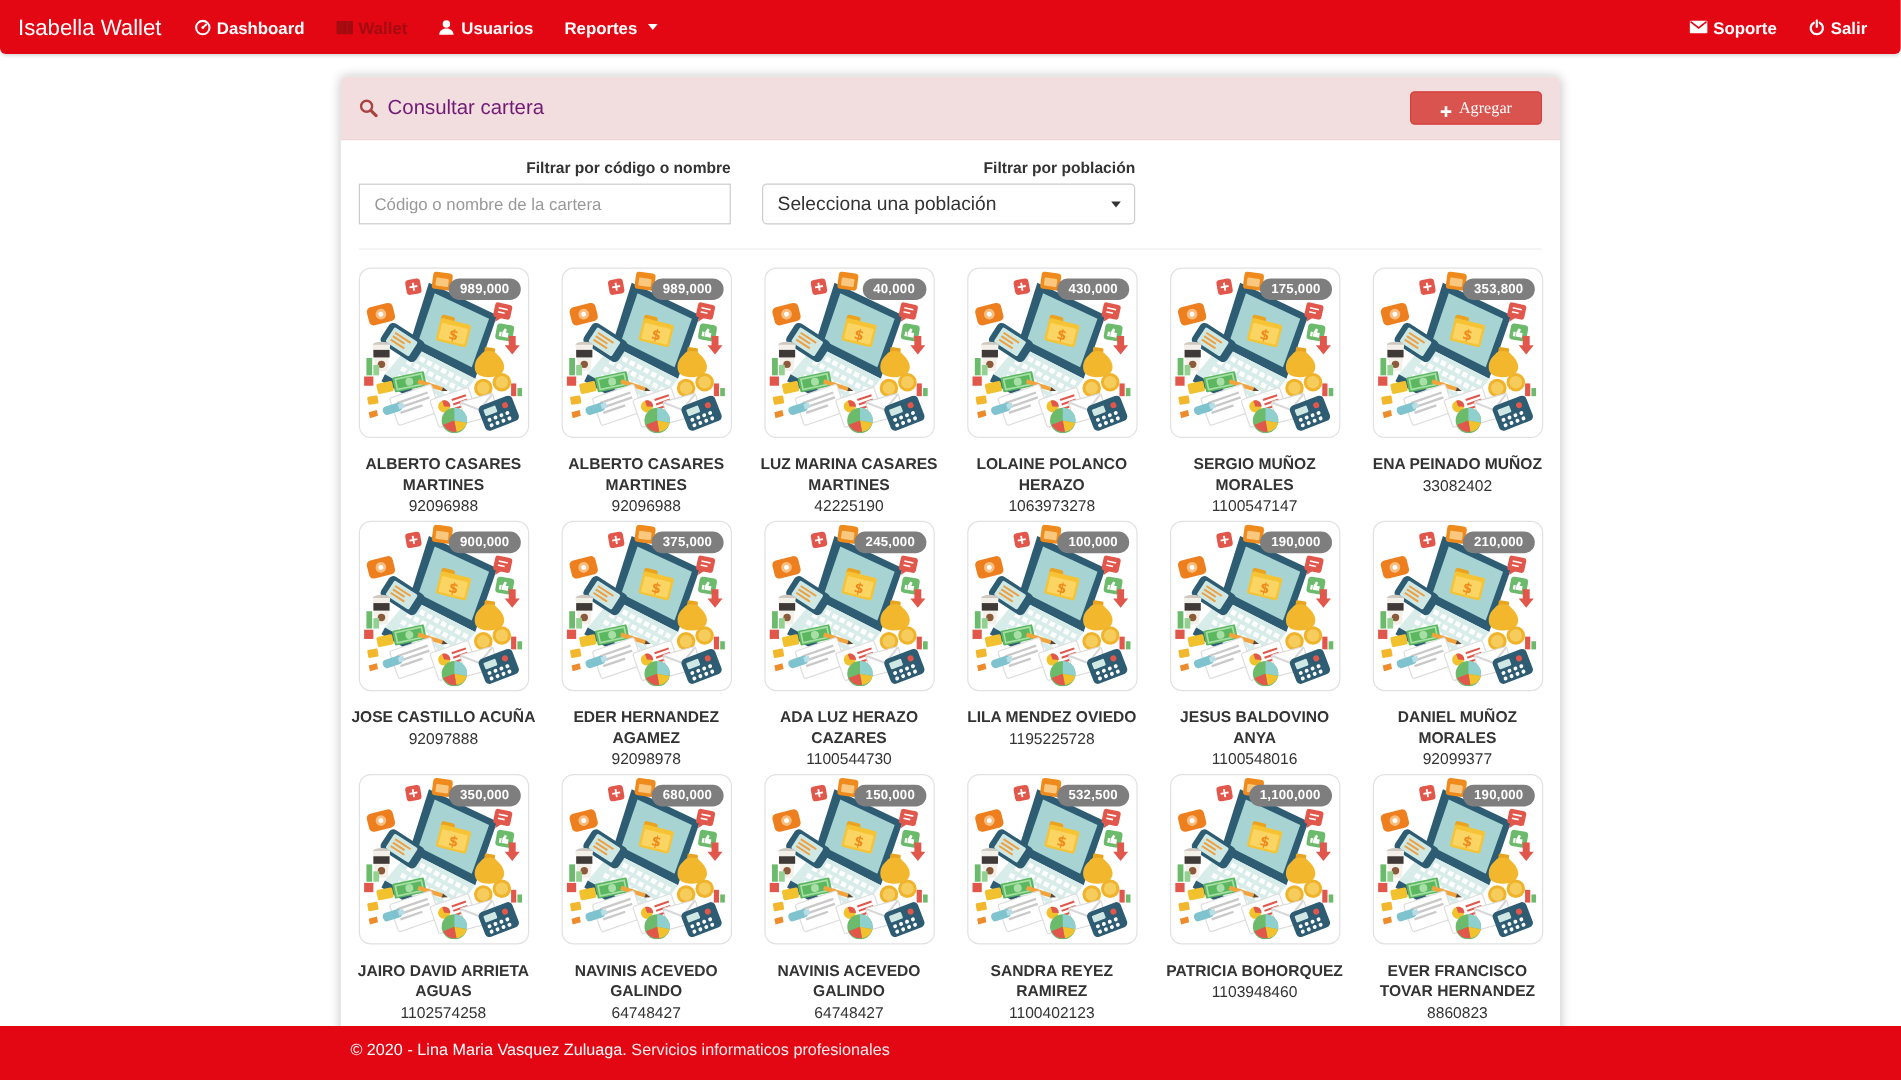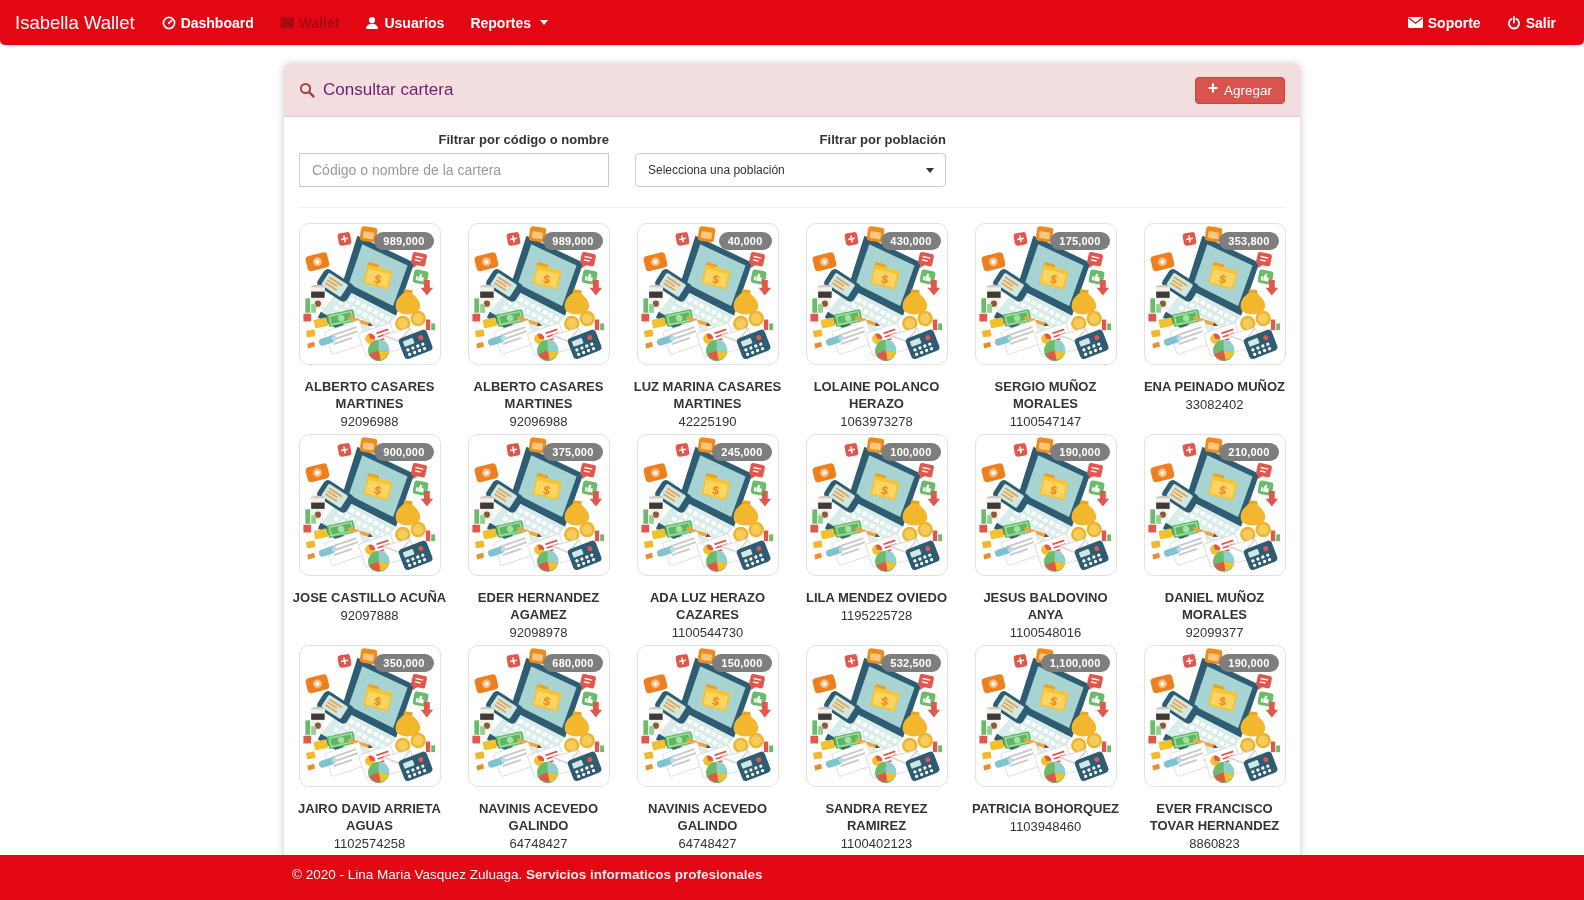--- a/index.html
+++ b/index.html
@@ -65,24 +65,24 @@
   .panel-title {
     color: #701a75; font-size: 17px;
     display: flex; align-items: center; gap: 8px;
   }
   .btn-add {
     margin-left: auto;
     background: #d9534f;
     border: 1px solid #d43f3a;
     color: #fff;
     border-radius: 4px;
-    font-family: Liberation Sans, sans-serif;
+    font-family: Liberation Serif, serif;
     font-size: 13.5px;
-    padding: 5px 12px;
-    display: flex; align-items: flex-start; gap: 6px;
+    padding: 5px 24px;
+    display: flex; align-items: flex-end; gap: 6px;
     cursor: pointer;
   }
   .panel-body { padding: 15px; }
   
   .filters { display: flex; }
   .filter-col-1 { width: 310px; margin-right: 26px; }
   .filter-col-2 { width: 311px; }
   .filter-label {
     display: block; font-size: 13px; font-weight: 700;
     color: #333; margin-bottom: 6px; text-align: right;
@@ -91,21 +91,21 @@
     width: 100%; height: 34px; box-sizing: border-box;
     border: 1px solid #ccc; border-radius: 0;
     padding: 6px 12px; font-size: 14px; color: #555;
     font-family: "Liberation Sans", sans-serif;
   }
   .form-input::placeholder { color: #999; }
   .select-wrap { position: relative; }
   .form-select {
     width: 100%; height: 34px; box-sizing: border-box;
     border: 1px solid #ccc; border-radius: 4px;
-    padding: 6px 12px; font-size: 12px; color: #333;
+    padding: 6px 12px; font-size: 16px; color: #333;
     background: #fff; appearance: none; -webkit-appearance: none; -moz-appearance: none;
     font-family: "Liberation Sans", sans-serif;
   }
   .select-caret {
     position: absolute; right: 12px; top: 15px;
     width: 0; height: 0; pointer-events: none;
     border-left: 4.5px solid transparent;
     border-right: 4.5px solid transparent;
     border-top: 5px solid #333;
   }
@@ -144,21 +144,21 @@
   
   .footer {
     position: fixed; left: 0; right: 0; bottom: 0;
     height: 45px; background: #e30613; z-index: 20;
   }
   .footer-inner {
     width: 1016px; margin: 0 auto;
     padding: 12px 8px; box-sizing: border-box;
     color: #fff; font-size: 13.5px;
   }
-  .footer-link { color: rgba(255,255,255,.92); text-decoration: none; font-weight: bold; }
+  .footer-link { color: rgba(255,255,255,.92); text-decoration: none; }
 </style>
 </head>
 <body>
 
 <svg width="0" height="0" style="position:absolute" aria-hidden="true">
   <defs>
     <symbol id="cartera-art" viewBox="0 0 140 140">
 
       <polygon points="58,10 117,38 98,93 41,64" fill="#2d5c73"></polygon>
       <polygon points="63,19 110,41 95,83 49,60" fill="#a7d4d2"></polygon>

